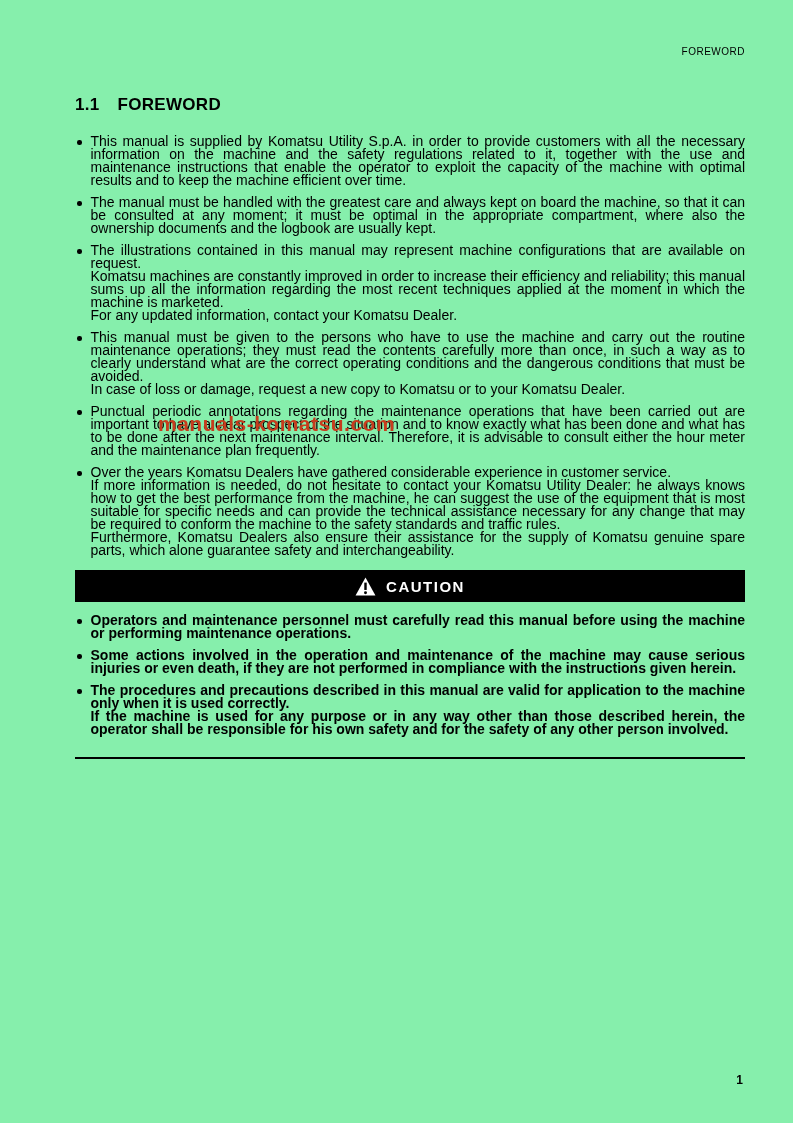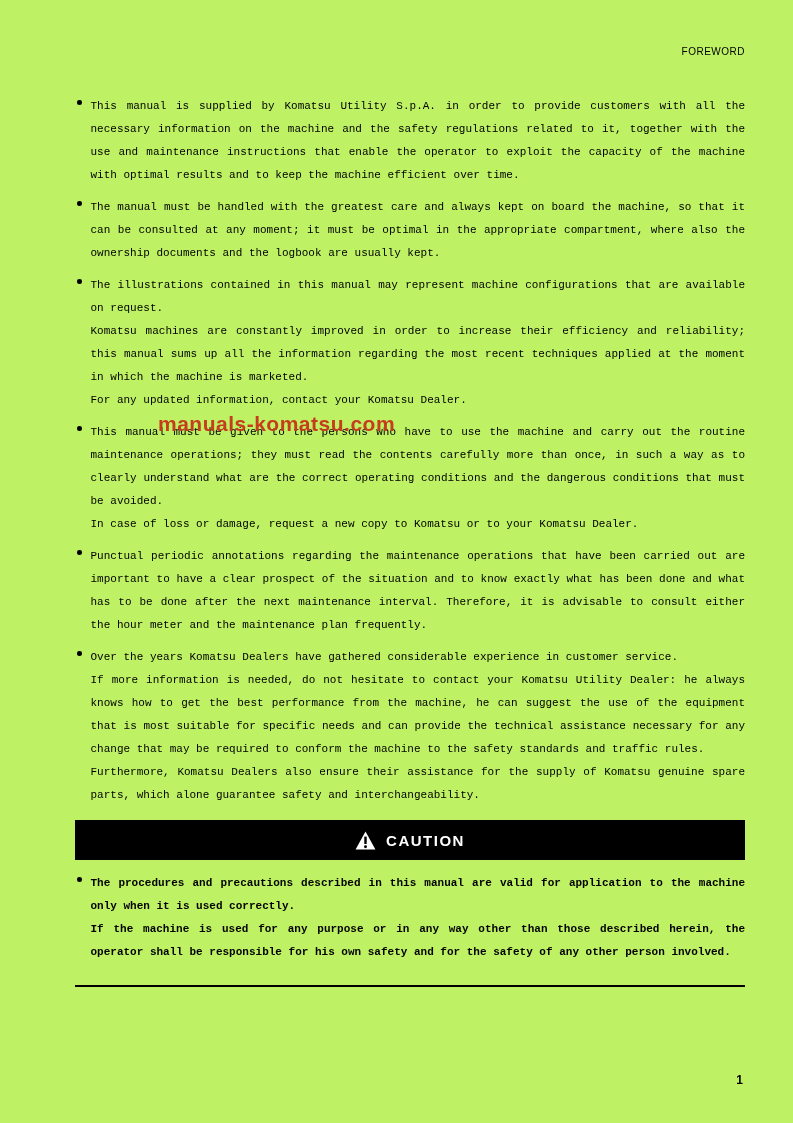--- a/index.html
+++ b/index.html
@@ -4,21 +4,21 @@
 <style>
   * { margin: 0; padding: 0; box-sizing: border-box; }
   html, body { background: #e8e8e8; }
   body { font-family: "Liberation Sans", sans-serif; }
 
   .page {
     position: relative;
     width: 793px;
     height: 1123px;
     margin: 0 auto;
-    background: #bef264;
+    background: #86efac;
     color: #000000;
     overflow: hidden;
   }
 
   .running-header {
     position: absolute;
     top: 46px;
     right: 48px;
     font-size: 10px;
     letter-spacing: 0.5px;
@@ -50,35 +50,34 @@
   .bullet-marker {
     flex: 0 0 auto;
     width: 4.5px;
     height: 4.5px;
     border-radius: 50%;
     background: #000;
     margin: 5px 9px 0 2px;
   }
   .bullet-text {
     flex: 1;
-    font-size: 11px;
-    line-height: 23px;
+    font-size: 14px;
+    line-height: 13px;
     text-align: justify;
     white-space: pre-line;
-    font-family: Liberation Mono, monospace;
   }
 
   .caution-section {
     margin-top: 13px;
     border-bottom: 2px solid #000;
     padding-bottom: 12px;
   }
 
   .caution-banner {
-    height: 40px;
+    height: 32px;
     background: var(--caution-bg, #000);
     color: var(--caution-fg, #fff);
     display: flex;
     align-items: center;
     justify-content: center;
     gap: 10px;
     margin-bottom: 12px;
   }
   .caution-banner .caution-label {
     font-size: 15px;
@@ -112,20 +111,21 @@
 </style>
 </head>
 <body>
 
 <div class="page">
 
   <div class="running-header">FOREWORD</div>
 
   <div class="content">
 
+    <h1 class="page-title"><span class="title-number">1.1</span><span class="title-text">FOREWORD</span></h1>
 
     <div class="bullet-list">
       <div class="bullet-item">
         <span class="bullet-marker"></span>
         <span class="bullet-text">This manual is supplied by Komatsu Utility S.p.A. in order to provide customers with all the necessary information on the machine and the safety regulations related to it, together with the use and maintenance instructions that enable the operator to exploit the capacity of the machine with optimal results and to keep the machine efficient over time.</span>
       </div>
       <div class="bullet-item">
         <span class="bullet-marker"></span>
         <span class="bullet-text">The manual must be handled with the greatest care and always kept on board the machine, so that it can be consulted at any moment; it must be optimal in the appropriate compartment, where also the ownership documents and the logbook are usually kept.</span>
       </div>
@@ -161,20 +161,28 @@
             <rect x="10.6" y="6.5" width="2.8" height="8.5" fill="#000000"></rect>
             <circle cx="12" cy="18.3" r="1.7" fill="#000000"></circle>
           </svg>
         </span>
         <span class="caution-label">CAUTION</span>
       </div>
 
       <div class="bullet-list">
         <div class="bullet-item">
           <span class="bullet-marker"></span>
+          <span class="bullet-text">Operators and maintenance personnel must carefully read this manual before using the machine or performing  maintenance operations.</span>
+        </div>
+        <div class="bullet-item">
+          <span class="bullet-marker"></span>
+          <span class="bullet-text">Some actions involved in the operation and maintenance of the machine may cause serious injuries or even death, if they are not performed in compliance with the instructions given herein.</span>
+        </div>
+        <div class="bullet-item">
+          <span class="bullet-marker"></span>
           <span class="bullet-text">The procedures and precautions described in this manual are valid for application to the machine only when it is used correctly.
 If the machine is used for any purpose or in any way other than those described herein, the operator shall be responsible for his own safety and for the safety of any other person involved.</span>
         </div>
       </div>
 
     </div>
 
   </div>
 
   <div class="watermark">manuals-komatsu.com</div>

